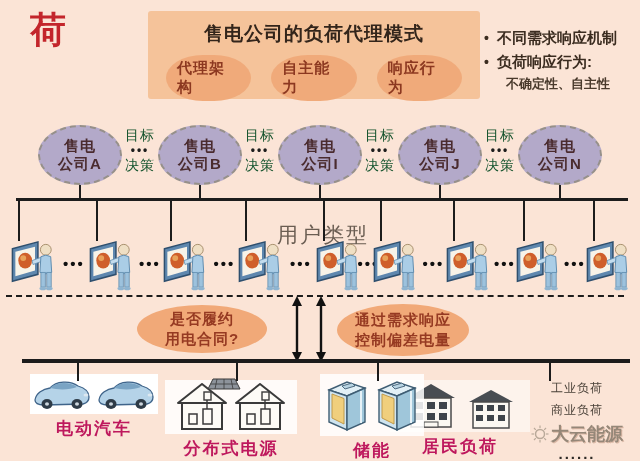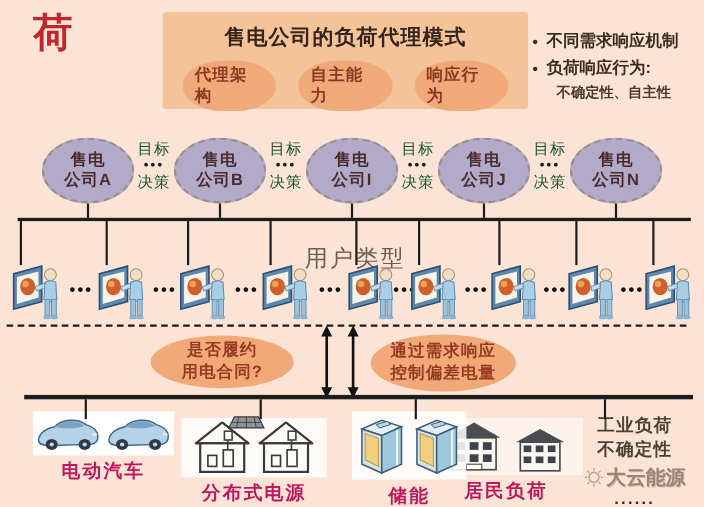--- a/index.html
+++ b/index.html
@@ -44,21 +44,21 @@
   .group-label{margin-top:3px;font-size:17px;font-weight:bold;color:#be185d;letter-spacing:2px;}
   .g1{left:30px;top:374px;width:128px;}
   .g2{left:165px;top:372px;width:132px;}
   .g2 .iconbox{margin-top:8px;background:rgba(255,255,255,.85);}
   .solar{position:absolute;left:40px;top:5px;}
   .g3{left:320px;top:374px;width:104px;}
   .g3 .iconbox{background:rgba(255,255,255,.85);}
   .g4{left:390px;top:380px;width:140px;}
   .g4 .iconbox{background:rgba(255,255,255,.55);}
   .side-text{position:absolute;left:524px;top:377px;width:106px;text-align:center;color:#4a4138;}
-  .side-line{font-size:16px;font-weight:bold;line-height:22px;letter-spacing:1px;}
+  .side-line{font-size:12px;font-weight:normal;line-height:22px;letter-spacing:1px;}
   .watermark{display:flex;align-items:center;justify-content:center;gap:2px;margin-top:1px;
     font-size:18px;font-weight:bold;color:#8a7d6e;opacity:.9;
     text-shadow:1px 1px 0 rgba(150,90,60,.35);}
   .dots6{font-size:15px;font-weight:900;color:#2f2b27;letter-spacing:2px;line-height:16px;}
 </style>
 </head>
 <body>
 
 <div class="canvas" id="canvas">
 
@@ -414,21 +414,21 @@
         <polygon points="8,17 20,21.5 20,47 8,41" fill="#f0cf7d" stroke="#c19a4a" stroke-width="1"></polygon>
         <polygon points="23,19 41,11 41,45 23,53" fill="#9fc6da" stroke="#3f5e74" stroke-width="1.4"></polygon>
         <line x1="37" y1="14" x2="37" y2="46" stroke="#e7f2f7" stroke-width="2"></line>
       </svg>
     </div>
     <div class="group-label">储能</div>
   </div>
 
   <div class="side-text">
     <div class="side-line">工业负荷</div>
-    <div class="side-line">不确定性</div>
+    <div class="side-line">商业负荷</div>
     <div class="watermark">
       <svg width="18" height="18" viewBox="0 0 18 18" opacity="0.7">
         <circle cx="9" cy="9" r="4.5" fill="none" stroke="#948878" stroke-width="1.5"></circle>
         <g stroke="#948878" stroke-width="1.2">
           <line x1="9" y1="0.5" x2="9" y2="3"></line>
             <line x1="9" y1="15" x2="9" y2="17.5"></line>
           <line x1="0.5" y1="9" x2="3" y2="9"></line>
             <line x1="15" y1="9" x2="17.5" y2="9"></line>
           <line x1="3" y1="3" x2="4.8" y2="4.8"></line>
             <line x1="13.2" y1="13.2" x2="15" y2="15"></line>

